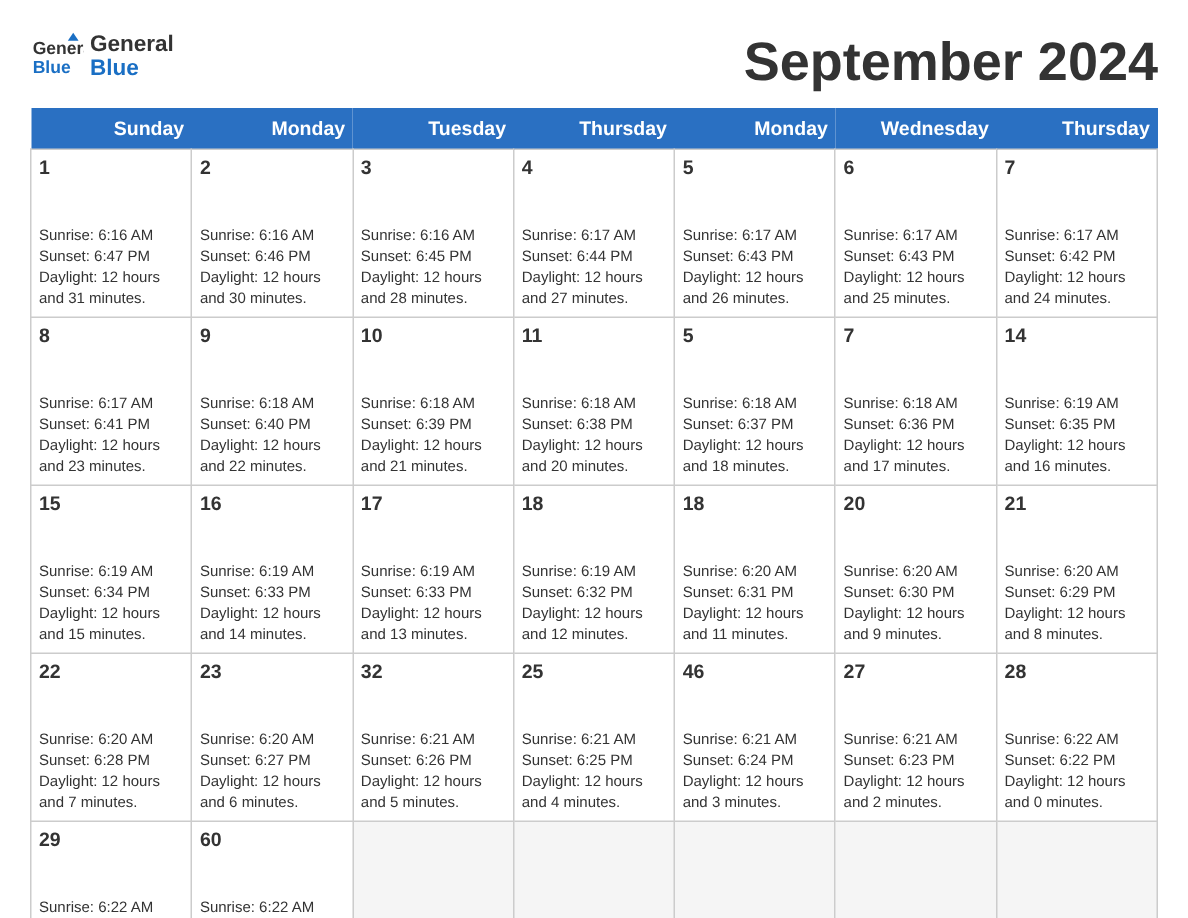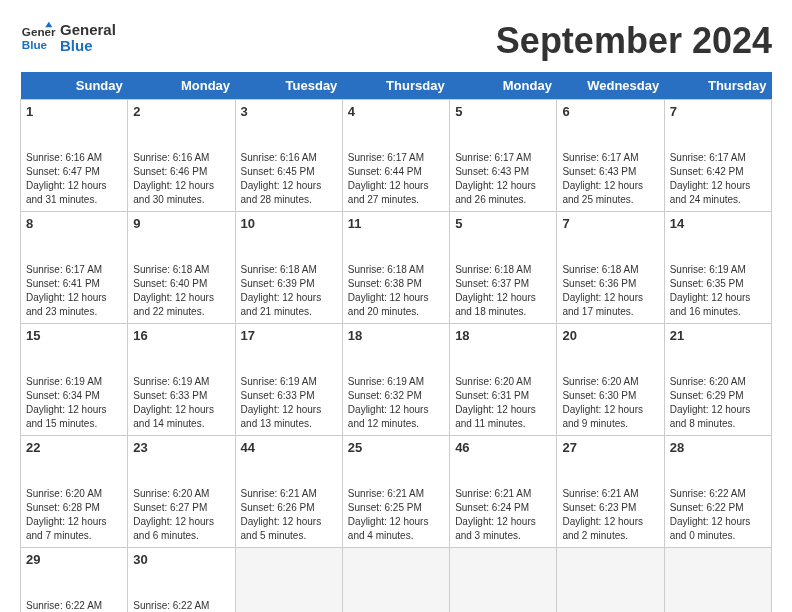--- a/index.html
+++ b/index.html
@@ -296,21 +296,21 @@
         </td>
         <td>
           <span class="day-num">23</span>
         <div class="day-info">
           Sunrise: 6:20 AM<br>
           Sunset: 6:27 PM<br>
           Daylight: 12 hours and 6 minutes.
         </div>
         </td>
         <td>
-          <span class="day-num">44</span>
+          <span class="day-num">32</span>
         <div class="day-info">
           Sunrise: 6:21 AM<br>
           Sunset: 6:26 PM<br>
           Daylight: 12 hours and 5 minutes.
         </div>
         </td>
         <td>
           <span class="day-num">25</span>
         <div class="day-info">
           Sunrise: 6:21 AM<br>
@@ -346,21 +346,21 @@
       <tr>
         <td>
           <span class="day-num">29</span>
         <div class="day-info">
           Sunrise: 6:22 AM<br>
           Sunset: 6:22 PM<br>
           Daylight: 11 hours and 59 minutes.
         </div>
         </td>
         <td>
-          <span class="day-num">30</span>
+          <span class="day-num">60</span>
         <div class="day-info">
           Sunrise: 6:22 AM<br>
           Sunset: 6:21 PM<br>
           Daylight: 11 hours and 58 minutes.
         </div>
         </td>
         <td class="empty"></td>
         <td class="empty"></td>
         <td class="empty"></td>
         <td class="empty"></td>

